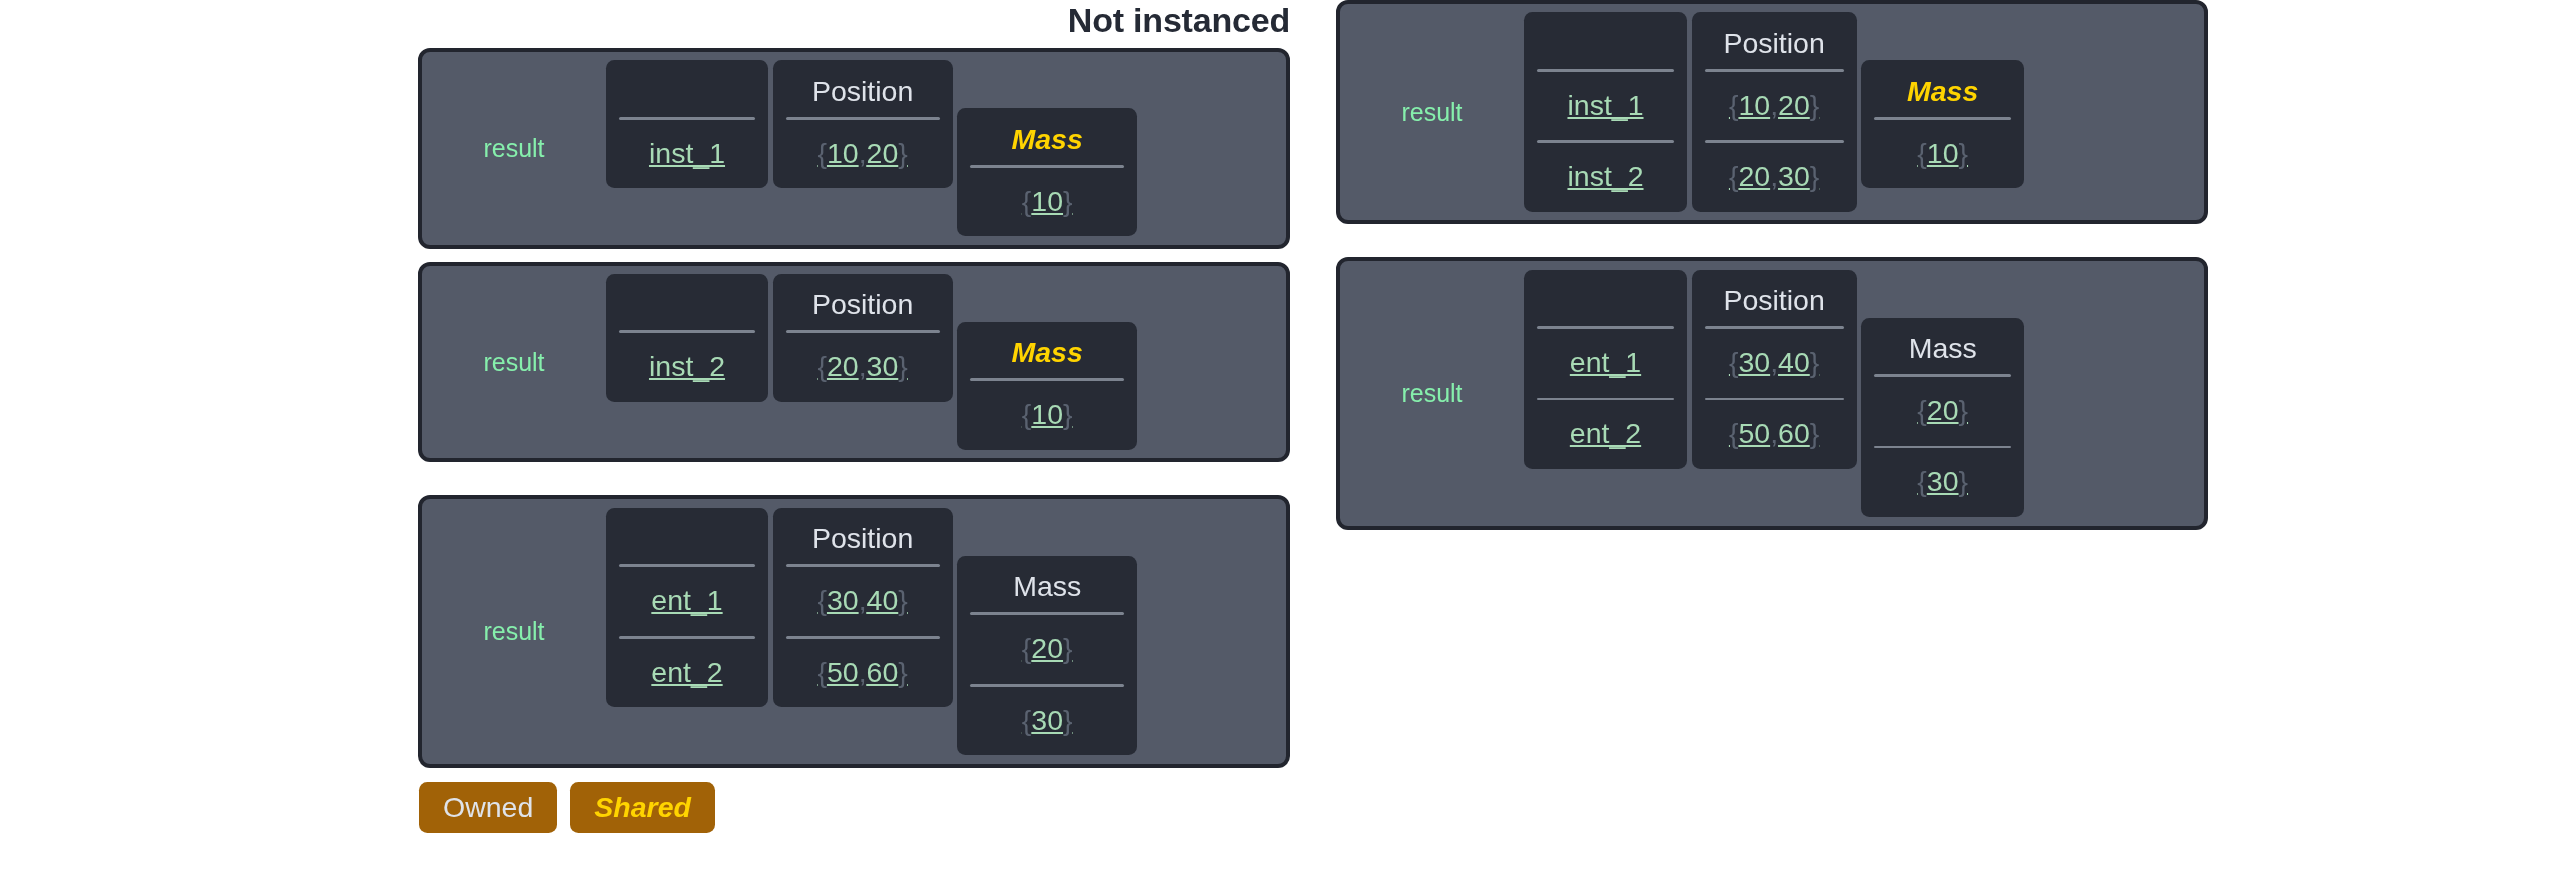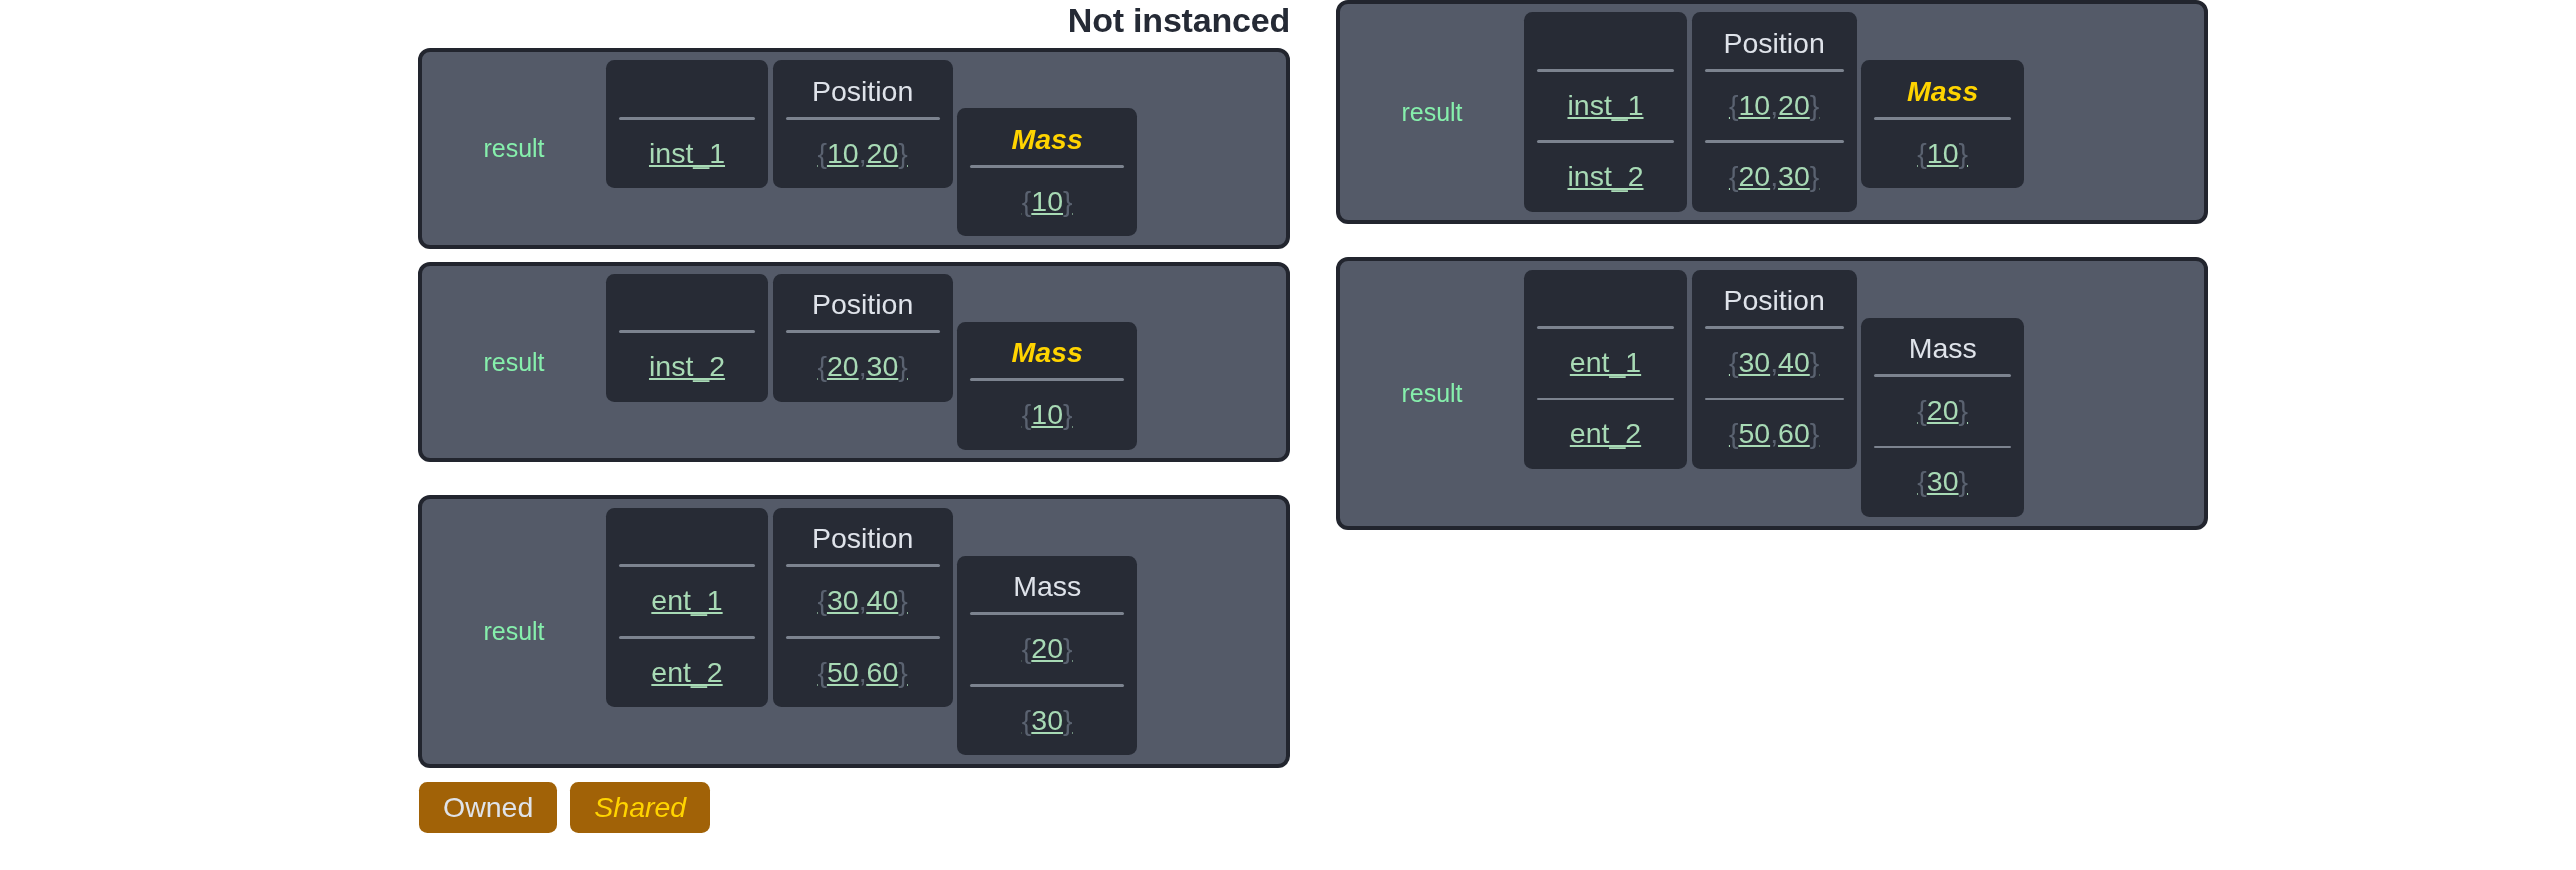--- a/index.html
+++ b/index.html
@@ -139,21 +139,21 @@
     display: flex;
     align-items: center;
     justify-content: center;
     font-size: 28.5px;
     color: #dfe3ea;
     box-sizing: border-box;
   }
   .legend-chip.shared {
     color: #ffd400;
     font-style: italic;
-    font-weight: normal;
+    font-weight: bold;
   }
 </style>
 </head>
 <body>
 
 <div class="board">
 
   <div class="column left" id="col-not-instanced">
       <div class="col-title">Not instanced</div>
       <div class="panel">

